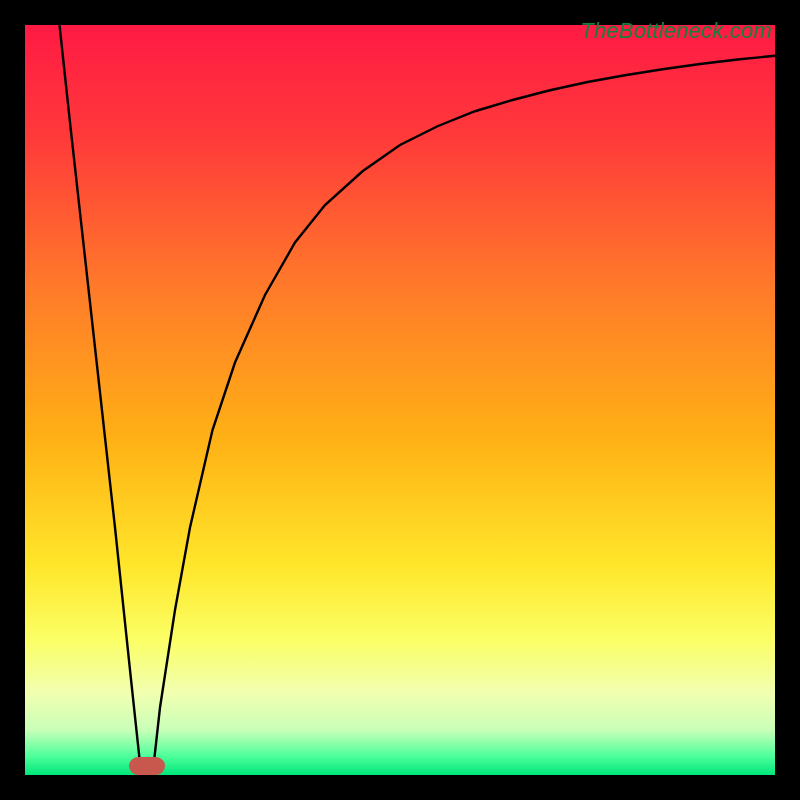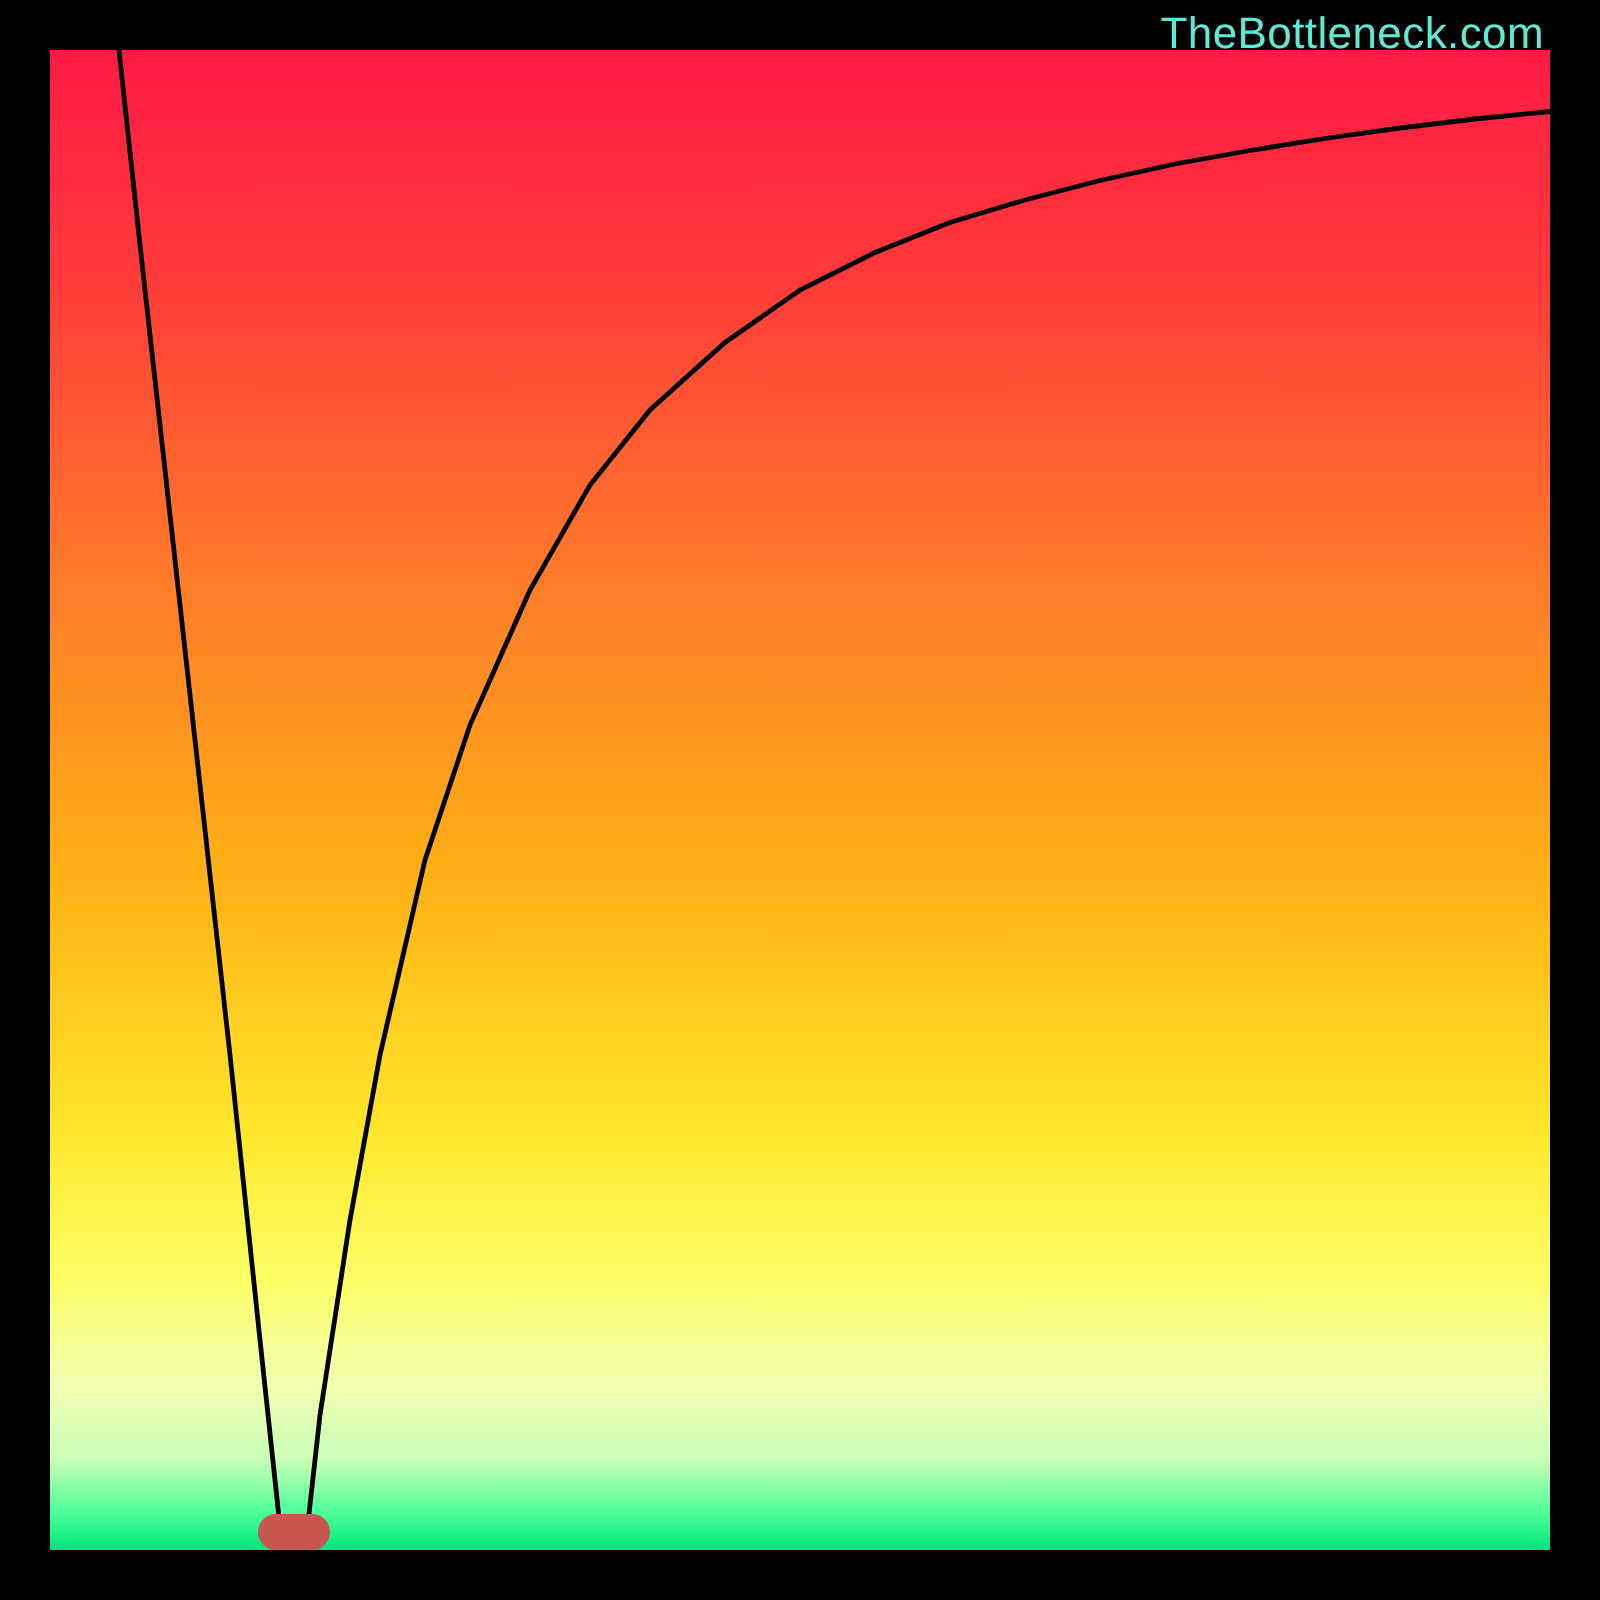--- a/index.html
+++ b/index.html
@@ -20,27 +20,28 @@
   }
   .plot {
     position: absolute;
     left: 25px;
     top: 25px;
     width: 750px;
     height: 750px;
   }
   .watermark {
     position: absolute;
-    top: 4px;
+    top: 18px;
     right: 28px;
     font-family: Arial, Helvetica, sans-serif;
     font-size: 22px;
     font-weight: 500;
-    color: #5eead4;
+    color: #15803d;
     letter-spacing: 0.2px;
+    font-style: italic;
   }
   .marker {
     position: absolute;
     background: #c8574e;
     border-radius: 999px;
   }
   svg.curve {
     position: absolute;
     left: 0;
     top: 0;

